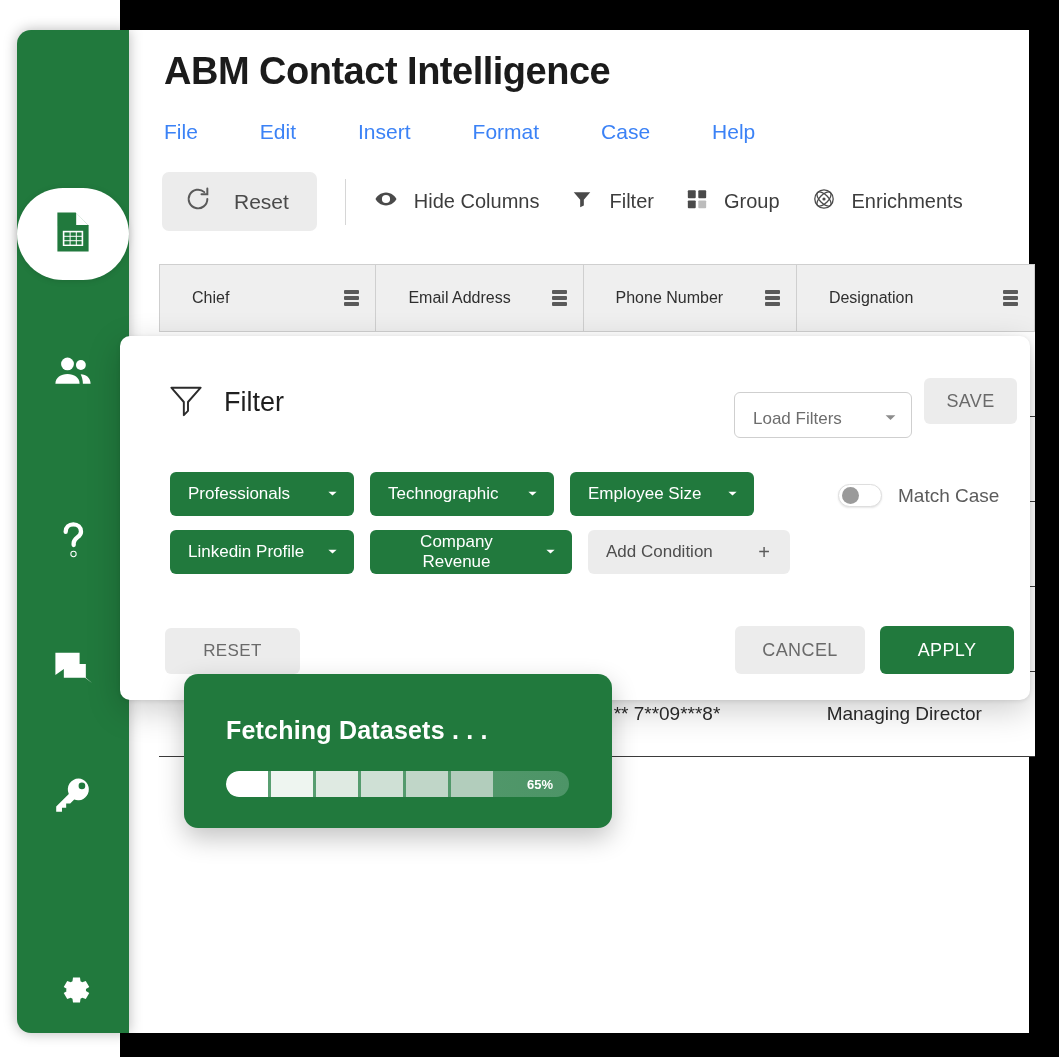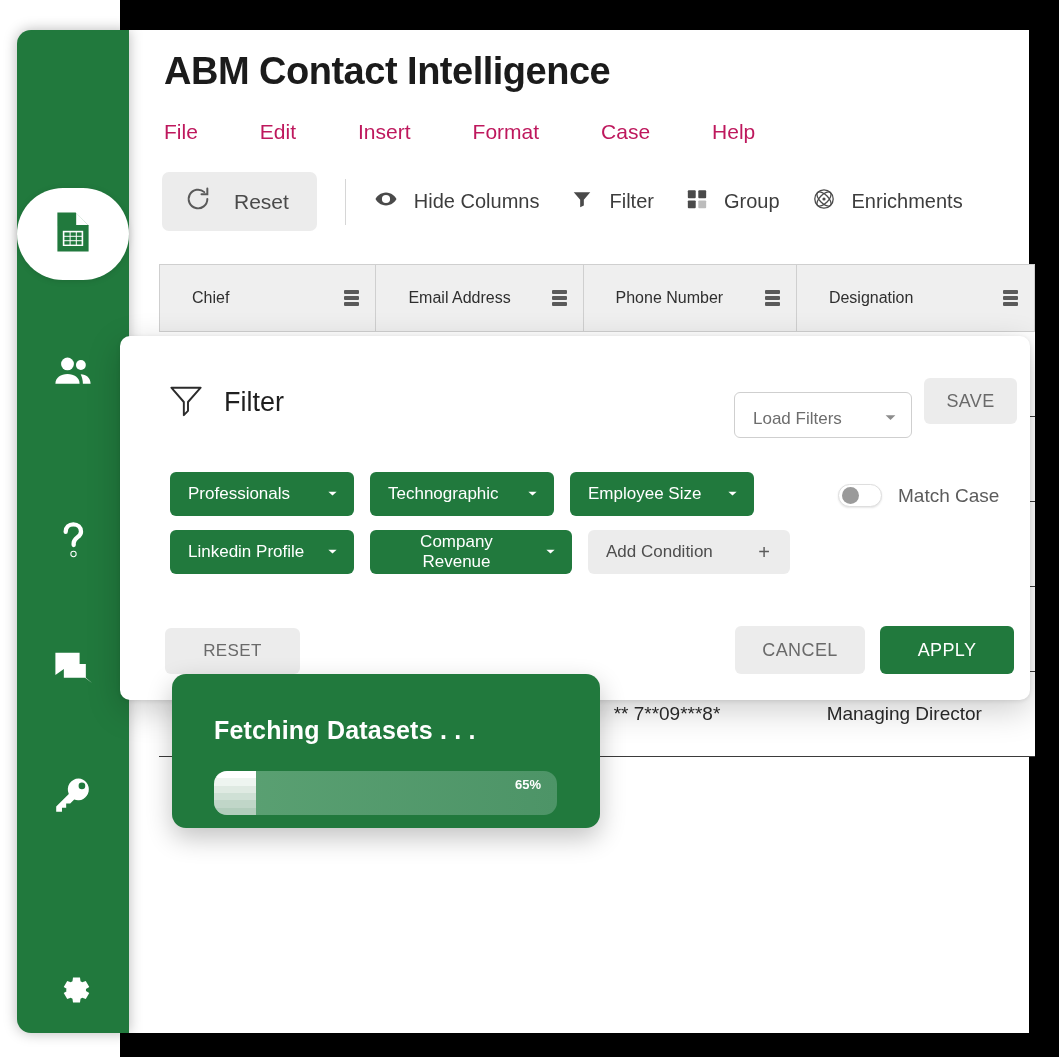--- a/index.html
+++ b/index.html
@@ -56,21 +56,21 @@
   .page-title {
     position: absolute; left: 164px; top: 50px;
     font-size: 38px; font-weight: 700; color: #1b1b1b; letter-spacing: -0.5px;
     z-index: 5;
   }
   .menubar {
     position: absolute; left: 164px; top: 120px; z-index: 5;
     display: flex; align-items: center;
   }
   .menu-item {
-    font-size: 21px; color: #be185d; margin-right: 62px; white-space: nowrap;
+    font-size: 21px; color: #3b82f6; margin-right: 62px; white-space: nowrap;
   }
   .menu-item:last-child { margin-right: 16px; }
 
   .toolbar {
     position: absolute; left: 162px; top: 172px; z-index: 5;
     display: flex; align-items: center;
   }
   .reset-btn {
     display: flex; align-items: center; gap: 22px;
     background: #ececec; border-radius: 7px;
@@ -179,33 +179,32 @@
   }
   .dlg-apply {
     position: absolute; left: 760px; top: 290px; width: 134px; height: 48px;
     background: #21793d; border-radius: 6px;
     display:flex; align-items:center; justify-content:center;
     color: #fff; font-size: 18px; letter-spacing: 0.4px;
   }
 
   
   .toast {
-    position: absolute; left: 172px; top: 674px; width: 428px; height: 154px;
+    position: absolute; left: 184px; top: 674px; width: 428px; height: 154px;
     background: #21793d; border-radius: 14px; z-index: 30;
     box-shadow: 0 10px 26px rgba(0,0,0,0.24);
   }
   .toast-title {
     position: absolute; left: 42px; top: 42px;
     color: #fff; font-size: 25px; font-weight: 600; letter-spacing: 0.2px;
   }
   .pbar {
-    position: absolute; left: 42px; top: 97px; width: 343px; height: 44px;
+    position: absolute; left: 42px; top: 97px; width: 343px; height: 26px;
     border-radius: 13px; overflow: hidden; display: flex; align-items: stretch;
     background: linear-gradient(90deg, #5ba173 0%, #4d9467 100%);
-    flex-direction: column;
   }
   .pseg { height: 100%; margin-right: 3px; }
   .pseg:first-child { border-radius: 13px 0 0 13px; }
   .pbar-pct {
     position: absolute; right: 16px; top: 0; height: 26px;
     display: flex; align-items: center; color: #fff; font-size: 13px; font-weight: 700;
   }
 </style>
 </head>
 <body>

